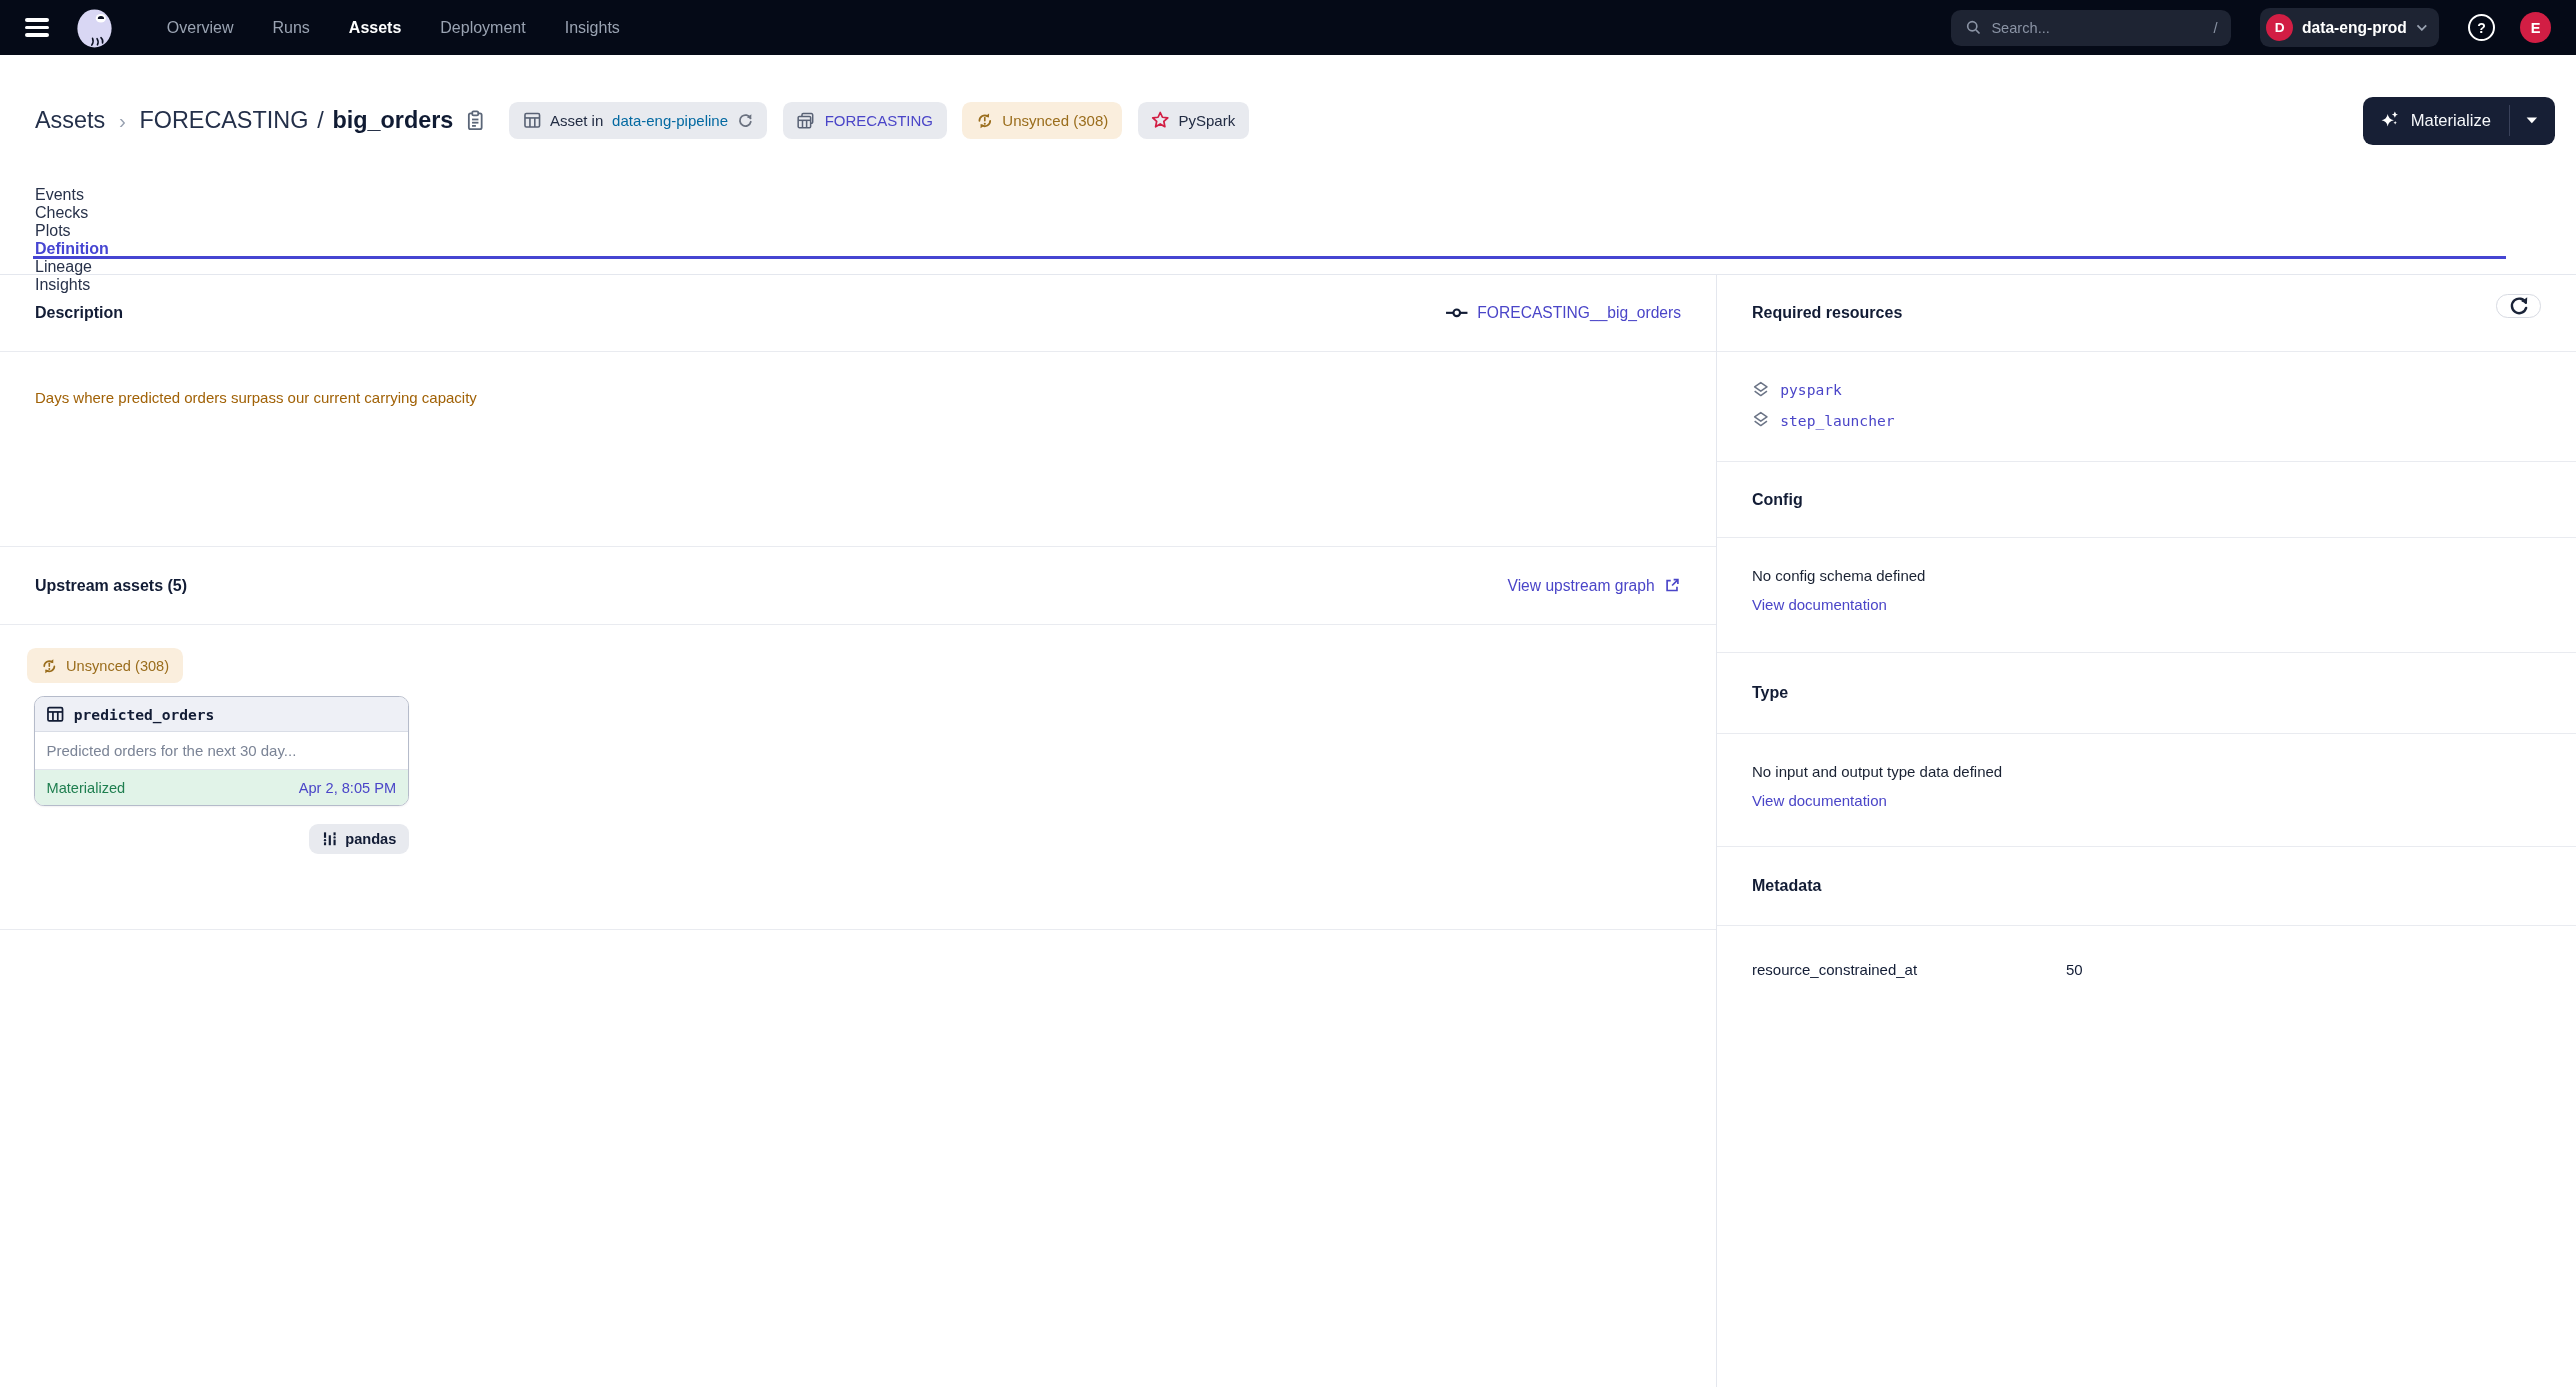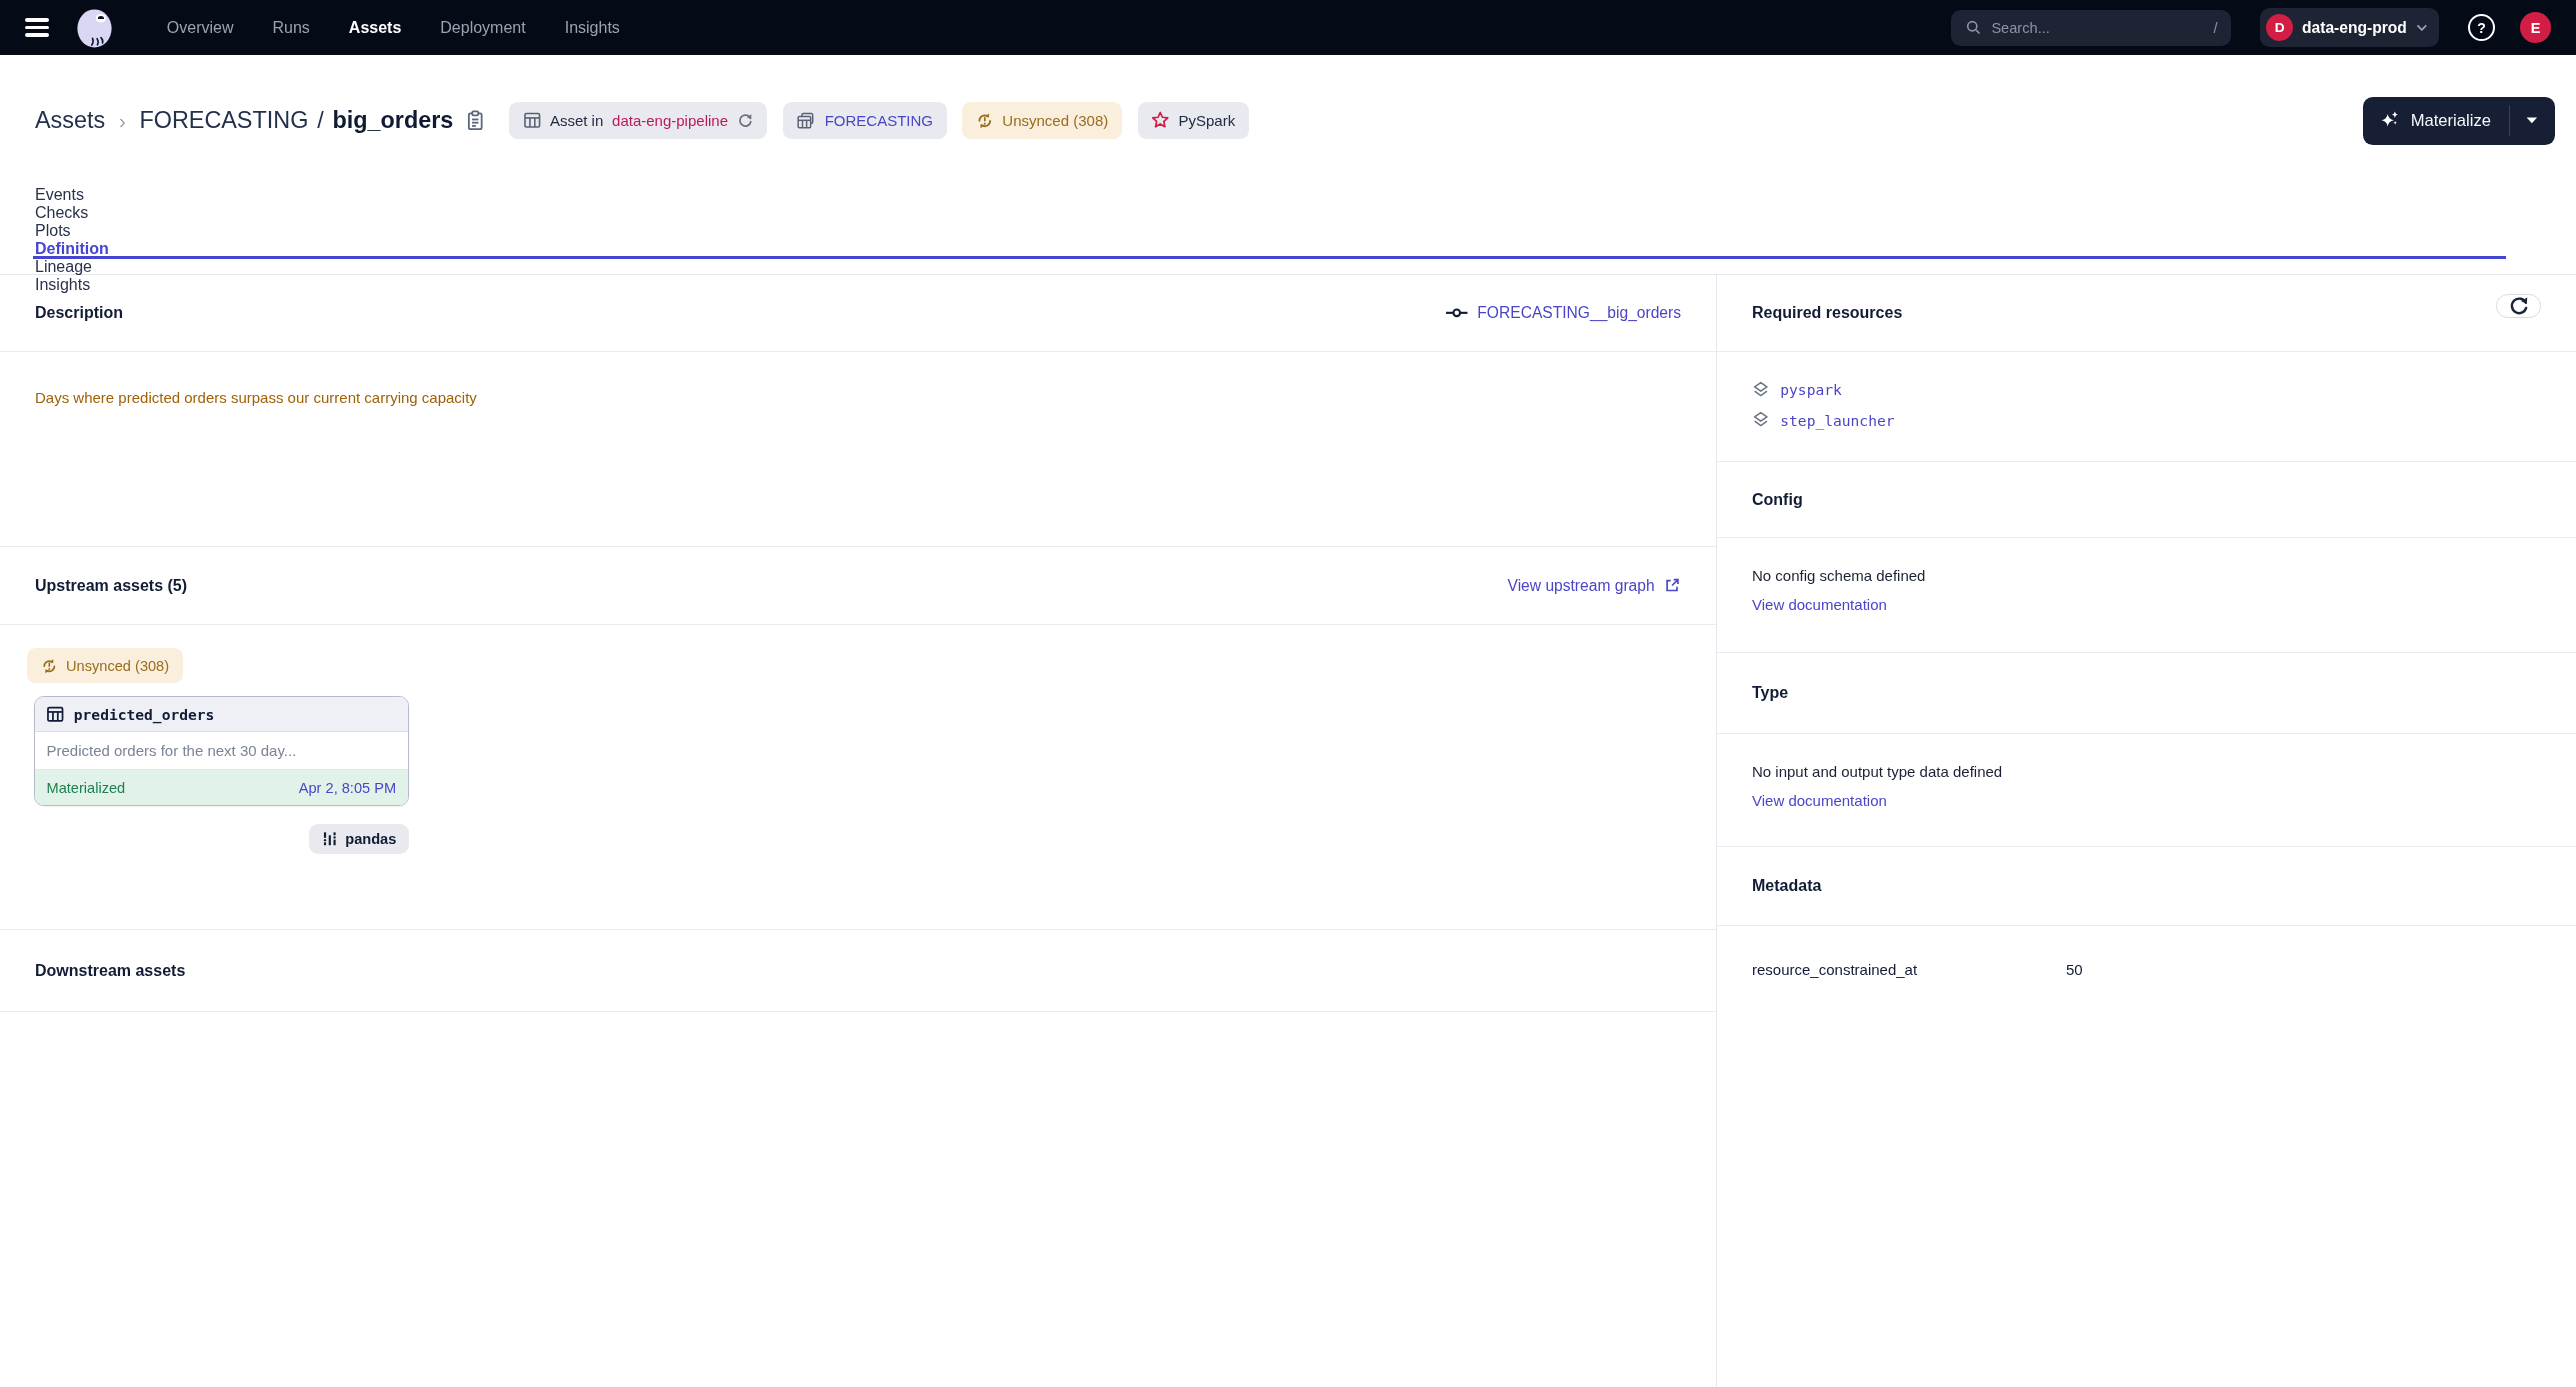--- a/index.html
+++ b/index.html
@@ -28,21 +28,21 @@
   
   .header-row { height:131px; display:flex; align-items:center; padding:0 21.5px 0 35px; background:#fff; }
   .breadcrumb { display:flex; align-items:center; font-size:23.4px; color:#24304a; white-space:nowrap; }
   .bc-root { cursor:pointer; }
   .bc-sep { margin:0 13.7px; color:#98a1b1; font-size:20.5px; }
   .bc-group { color:#24304a; }
   .bc-slash { margin:0 8.8px; }
   .bc-asset { font-weight:bold; color:#101b33; }
   .copy-btn { margin-left:11.7px; display:flex; align-items:center; cursor:pointer; }
   .tag { height:37px; border-radius:8.8px; background:#e8eaef; display:inline-flex; align-items:center; gap:8.8px; padding:0 13.7px; font-size:15px; color:#222c43; white-space:nowrap; }
-  .tag .tag-link { color:#be185d; cursor:pointer; }
+  .tag .tag-link { color:#0369a1; cursor:pointer; }
   .tag.indigo-text { color:#4a45c8; }
   .tag.amber { background:#faeedd; color:#9a6d1c; }
   .header-tags { display:flex; gap:15.6px; margin-left:23.4px; }
   .materialize-wrap { margin-left:auto; display:flex; align-items:stretch; background:#171f35; border-radius:9.8px; height:48px; overflow:hidden; }
   .mat-main { display:flex; align-items:center; gap:9.8px; padding:0 17.6px; color:#f6f8fb; font-size:16.6px; cursor:pointer; }
   .mat-div { width:1px; background:#39415a; margin:8.8px 0; }
   .mat-caret { width:45px; display:flex; align-items:center; justify-content:center; cursor:pointer; }
 
   
   .tabs-row { height:89px; display:flex; align-items:stretch; padding:0 35px; border-bottom:1px solid #e4e7ee;flex-direction:column; }
@@ -326,23 +326,20 @@
                 <rect x="11.8" y="1.4" width="2.2" height="3"></rect>
                 <circle cx="12.9" cy="6.6" r="1.2"></circle>
                 <rect x="11.8" y="8.8" width="2.2" height="5.8"></rect>
               </svg>
           </span>
           <span>pandas</span>
         </span>
       </div>
     </div>
 
-    <div class="section-head h84">
-      <span>Downstream assets</span>
-    </div>
     <div class="filler"></div>
   </div>
 
   <aside class="side-col">
     <div class="section-head h79">
       <span>Required resources</span>
     </div>
     <div class="res-body">
       <div class="res-row">
         <span class="icon">

